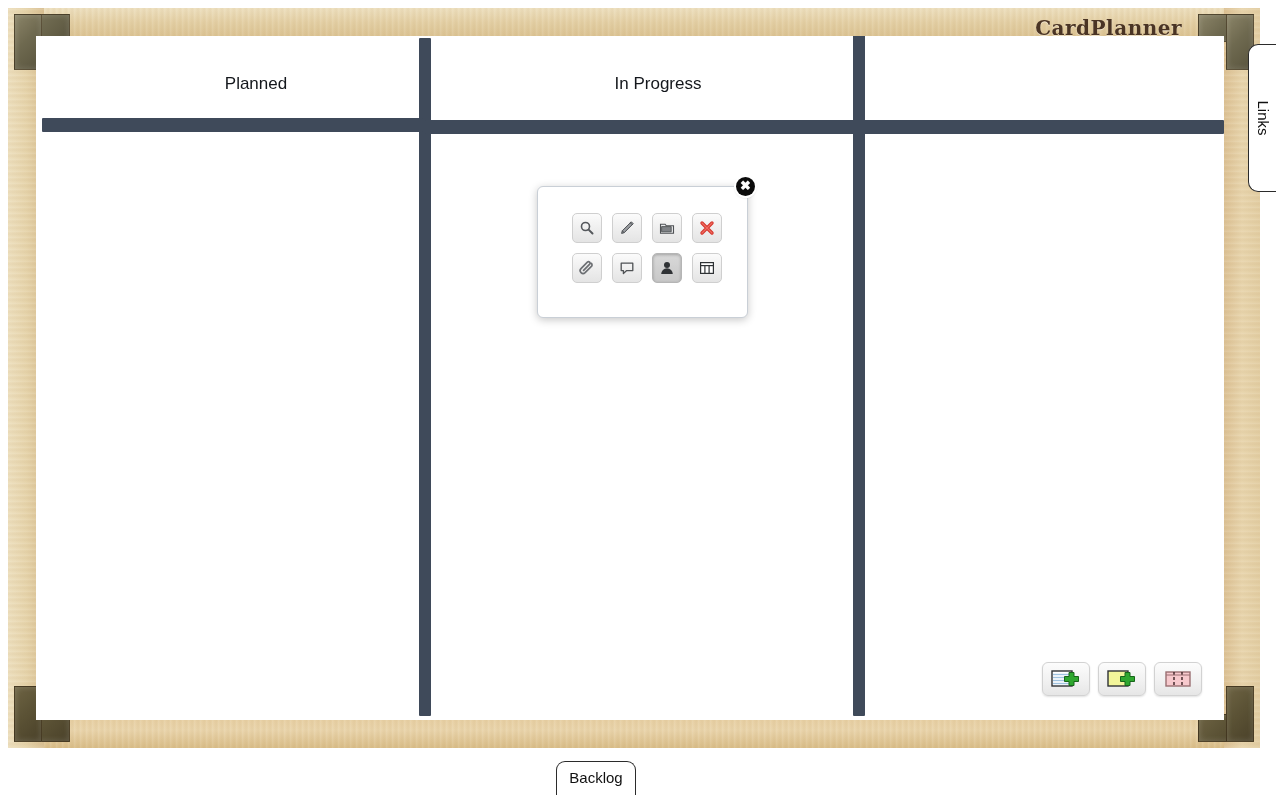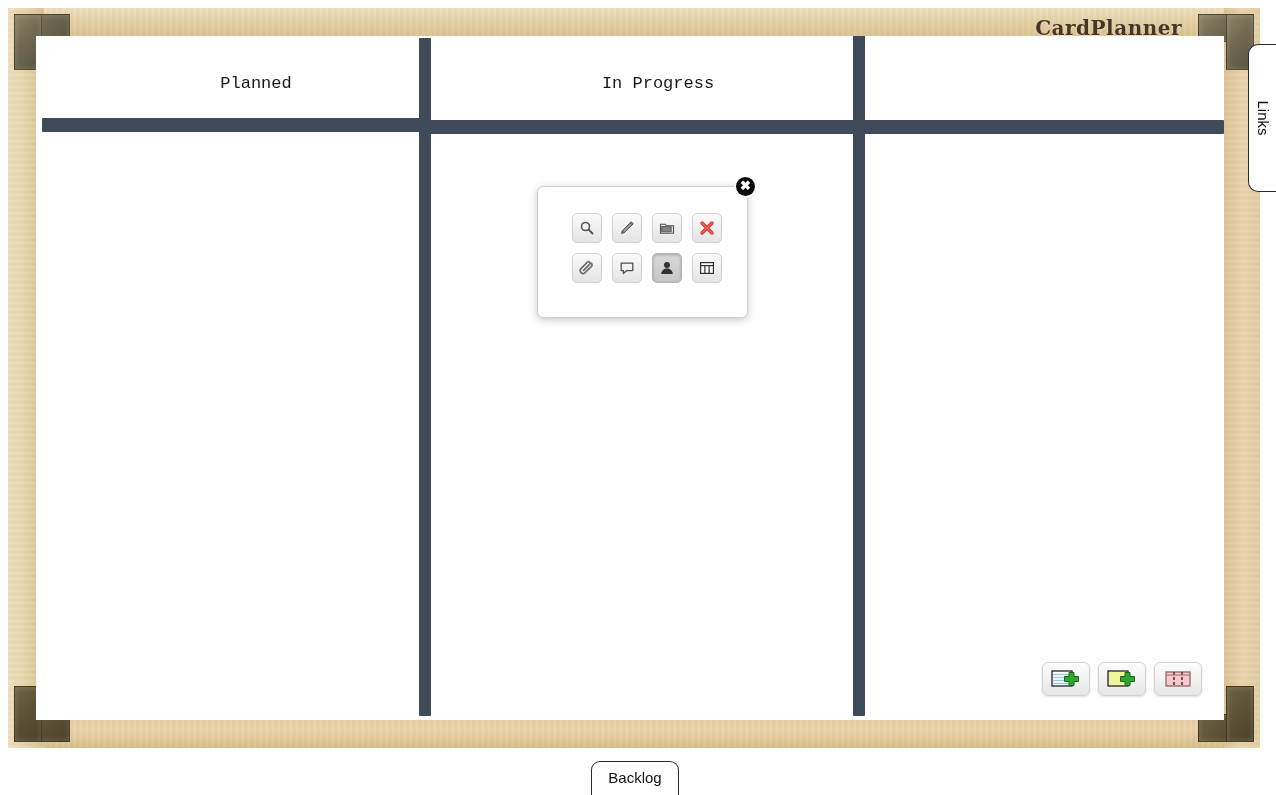--- a/index.html
+++ b/index.html
@@ -91,21 +91,21 @@
     position: absolute;
     left: 36px; top: 36px;
     width: 1188px; height: 684px;
     background: #ffffff;
     overflow: hidden;
   }
 
   .col-header {
     position: absolute;
     top: 38px;
-    font-family: Liberation Mono, monospace;
+    font-family: Liberation Sans, sans-serif;
     font-size: 17px;
     color: #14171c;
     text-align: center;
     white-space: nowrap;
   }
 
   .divider-v {
     position: absolute;
     width: 12px;
     background: #3f4a5a;
@@ -226,22 +226,22 @@
   .links-tab span {
     position: absolute;
     left: 50%; top: 50%;
     transform: translate(-50%, -50%) rotate(90deg);
     font-size: 15px;
     color: #111111;
     white-space: nowrap;
   }
   .backlog-tab {
     position: absolute;
-    left: 591px; bottom: 0;
-    width: 88px; height: 34px;
+    left: 556px; bottom: 0;
+    width: 80px; height: 34px;
     background: #ffffff;
     border: 1px solid #2b2b2b;
     border-bottom: none;
     border-radius: 9px 9px 0 0;
     text-align: center;
     line-height: 32px;
     font-size: 15px;
     color: #111111;
     cursor: pointer;
   }

